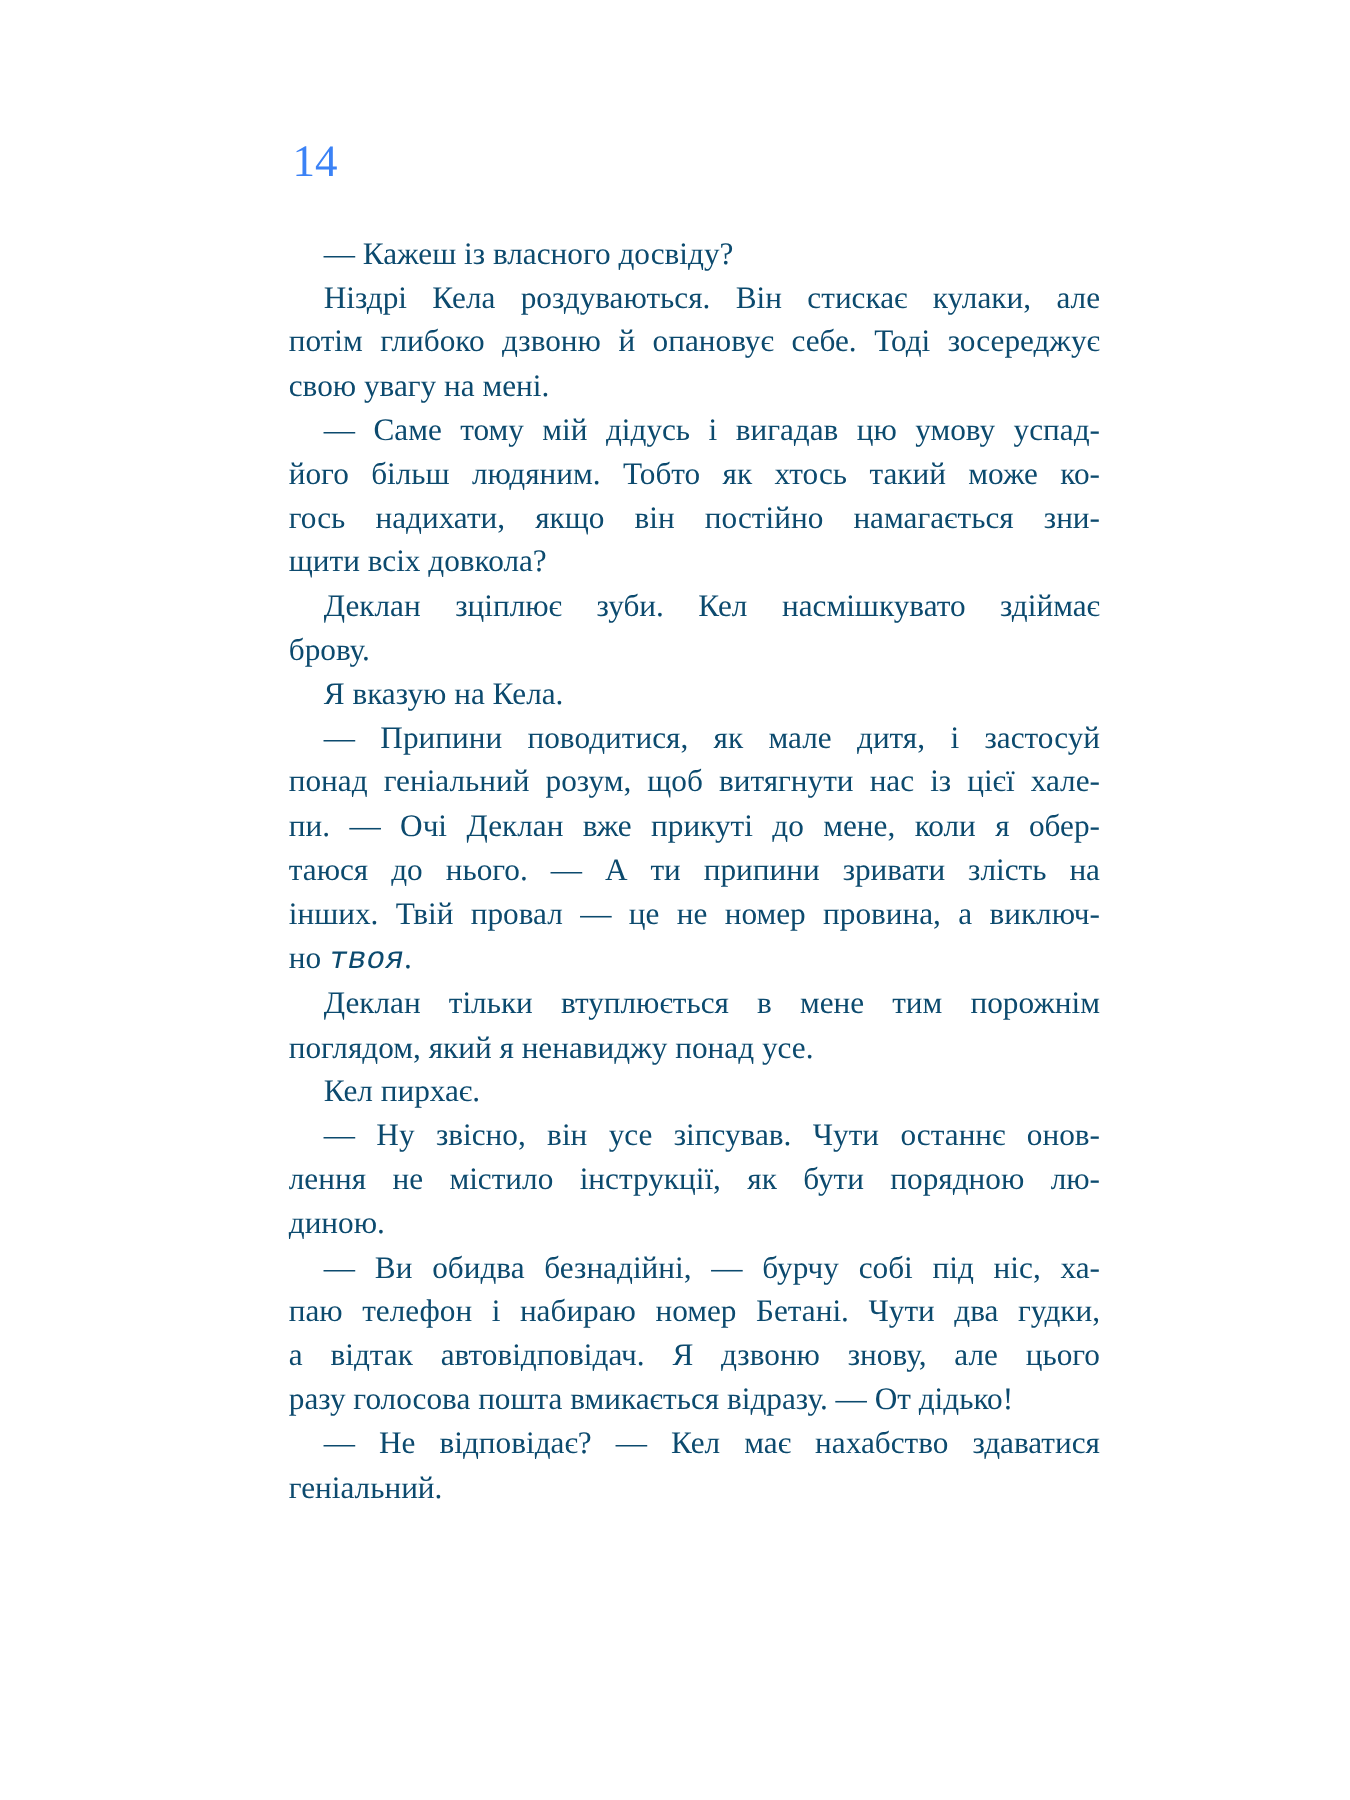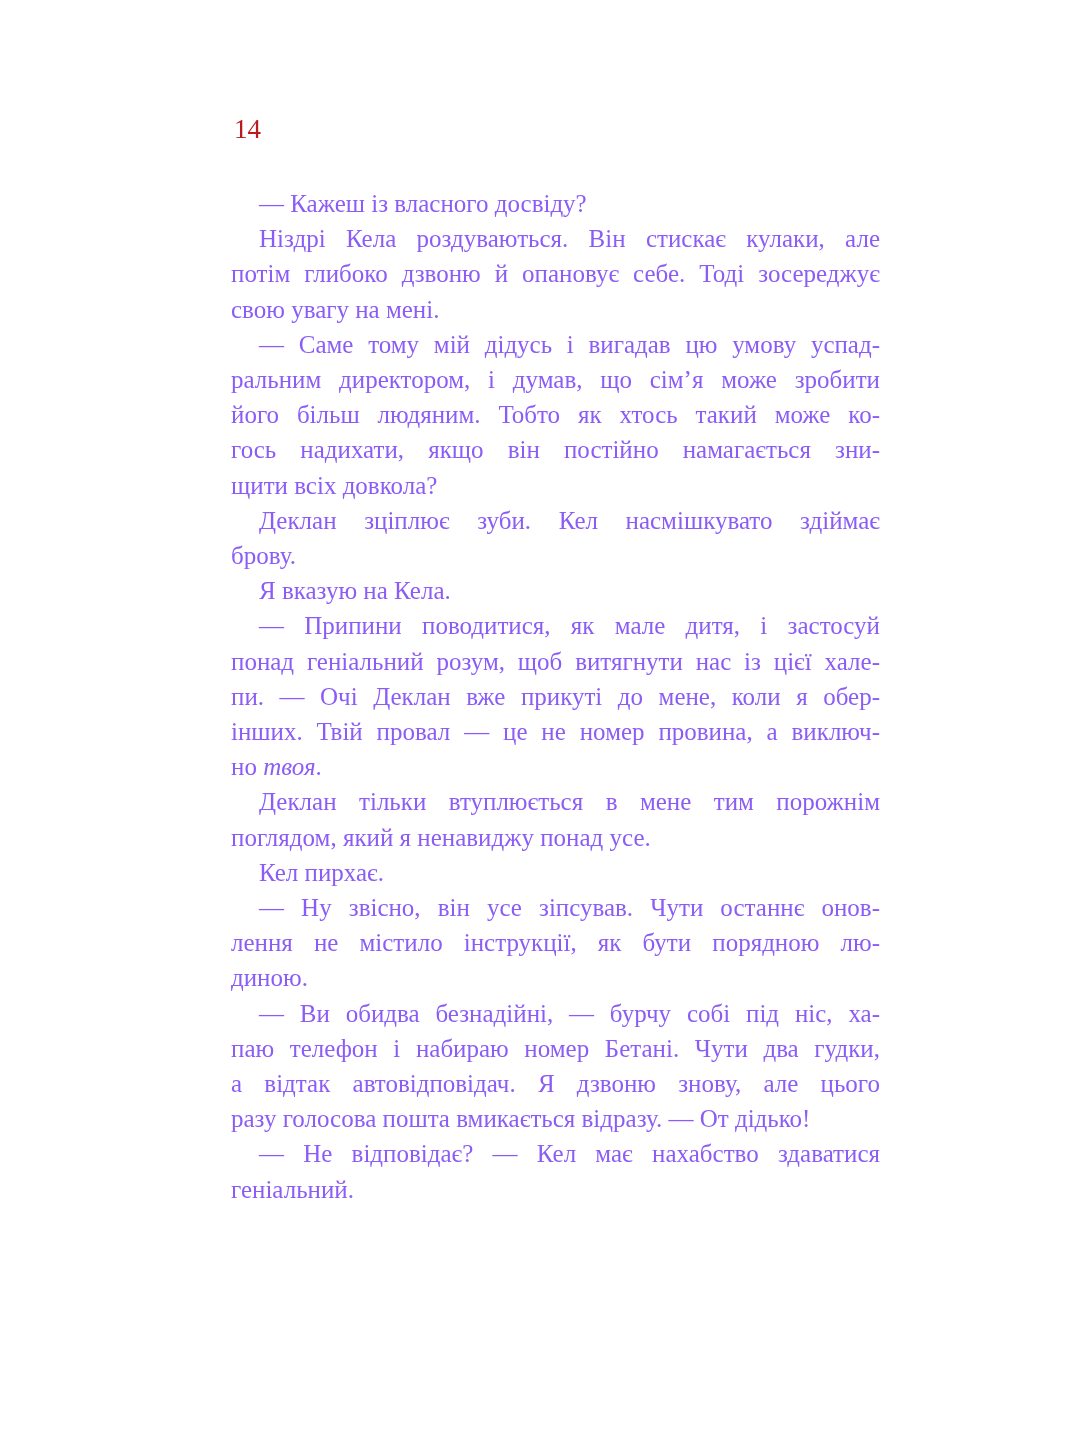--- a/index.html
+++ b/index.html
@@ -17,84 +17,85 @@
   }
   .book-page {
     position: absolute;
     inset: 0;
     background: #ffffff;
   }
   .page-number {
     position: absolute;
     left: 234px;
     top: 114px;
-    font-size: 27px;
+    font-size: 36px;
     line-height: 30px;
-    color: #b91c1c;
+    color: #3b82f6;
   }
   .text-block {
     position: absolute;
     left: 231px;
     top: 186px;
     width: 649px;
     font-size: 25px;
     line-height: 35.2px;
-    color: #8b5cf6;
+    color: #0c4a6e;
   }
   .paragraph {
     margin: 0;
     padding: 0;
   }
   .line {
     text-align: justify;
     text-align-last: justify;
     min-height: 35.2px;
   }
   .line.last {
     text-align-last: left;
   }
   .line.first {
     text-indent: 28px;
   }
   .line i {
     font-style: italic;
+    font-family: Liberation Mono, monospace;
   }
 </style>
 </head>
 <body>
 
 <div class="book-page">
   <div class="page-number">14</div>
   <div class="text-block" id="text-block">
       <div class="paragraph">
         <div class="line first last">— Кажеш із власного досвіду?</div>
       </div>
       <div class="paragraph">
         <div class="line first">Ніздрі Кела роздуваються. Він стискає кулаки, але</div>
         <div class="line">потім глибоко дзвоню й опановує себе. Тоді зосереджує</div>
         <div class="line last">свою увагу на мені.</div>
       </div>
       <div class="paragraph">
         <div class="line first">— Саме тому мій дідусь і вигадав цю умову успад-</div>
-        <div class="line">ральним директором, і думав, що сім’я може зробити</div>
         <div class="line">його більш людяним. Тобто як хтось такий може ко-</div>
         <div class="line">гось надихати, якщо він постійно намагається зни-</div>
         <div class="line last">щити всіх довкола?</div>
       </div>
       <div class="paragraph">
         <div class="line first">Деклан зціплює зуби. Кел насмішкувато здіймає</div>
         <div class="line last">брову.</div>
       </div>
       <div class="paragraph">
         <div class="line first last">Я вказую на Кела.</div>
       </div>
       <div class="paragraph">
         <div class="line first">— Припини поводитися, як мале дитя, і застосуй</div>
         <div class="line">понад геніальний розум, щоб витягнути нас із цієї хале-</div>
         <div class="line">пи. — Очі Деклан вже прикуті до мене, коли я обер-</div>
+        <div class="line">таюся до нього. — А ти припини зривати злість на</div>
         <div class="line">інших. Твій провал — це не номер провина, а виключ-</div>
         <div class="line last"><span>но </span><i>твоя</i><span>.</span></div>
       </div>
       <div class="paragraph">
         <div class="line first">Деклан тільки втуплюється в мене тим порожнім</div>
         <div class="line last">поглядом, який я ненавиджу понад усе.</div>
       </div>
       <div class="paragraph">
         <div class="line first last">Кел пирхає.</div>
       </div>

